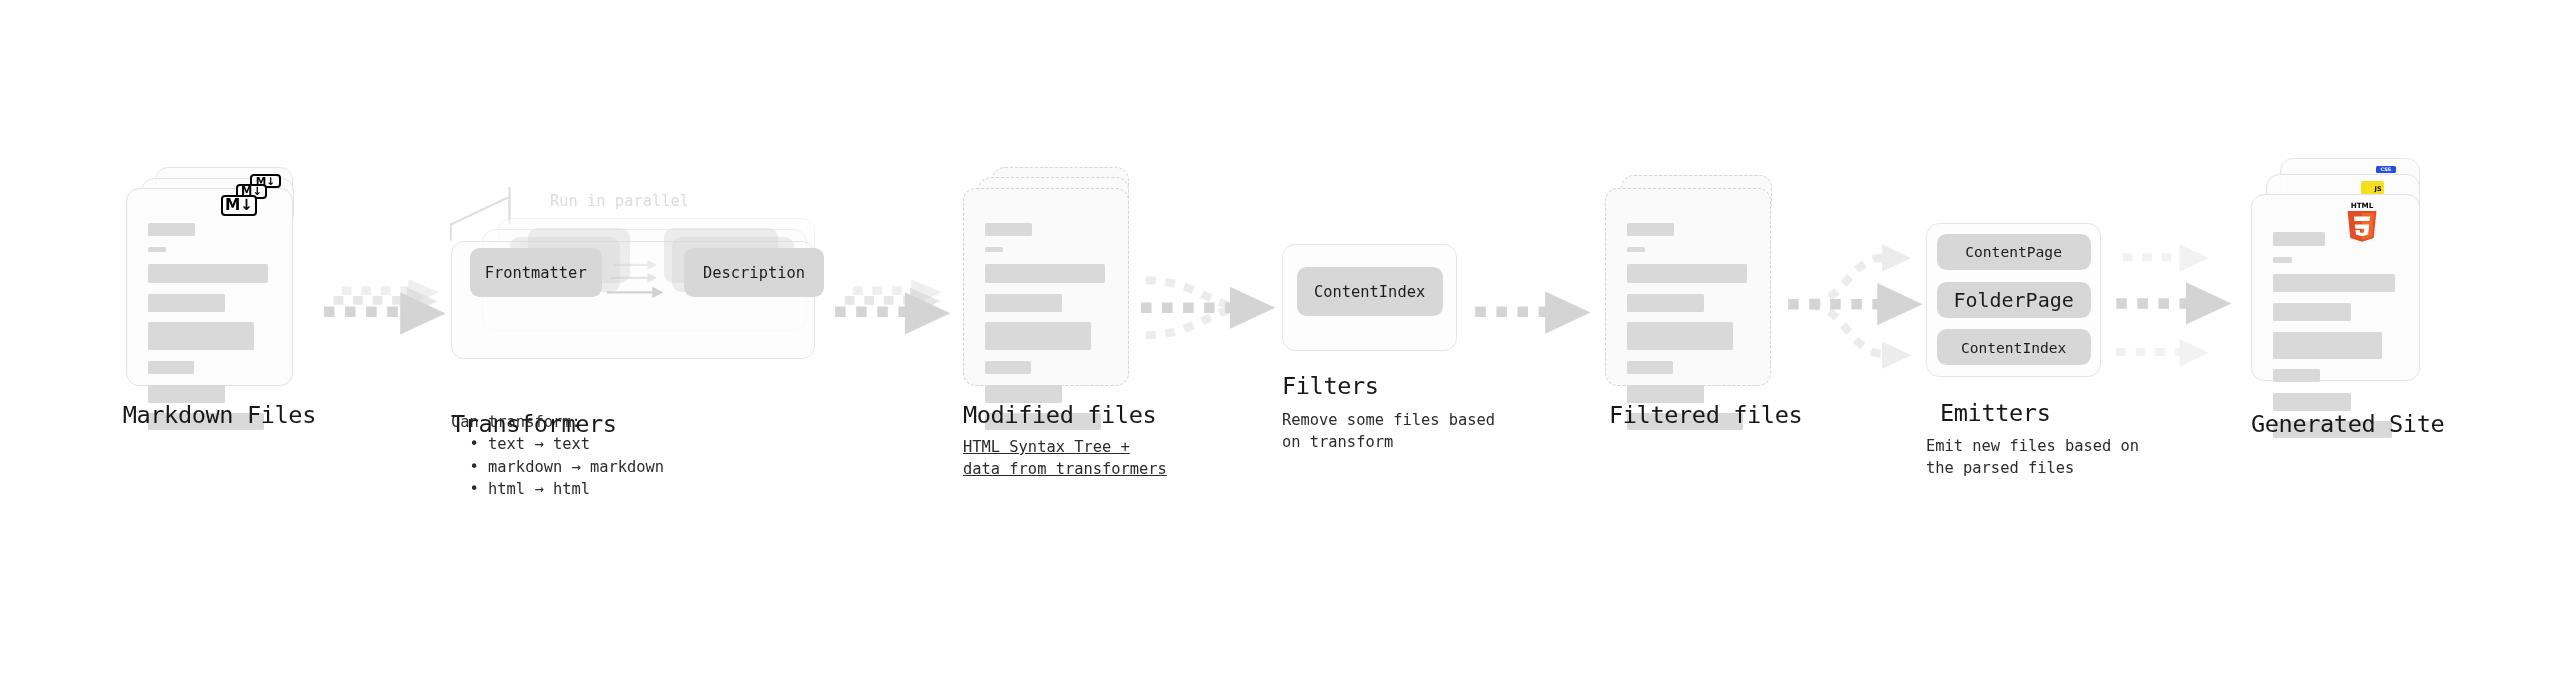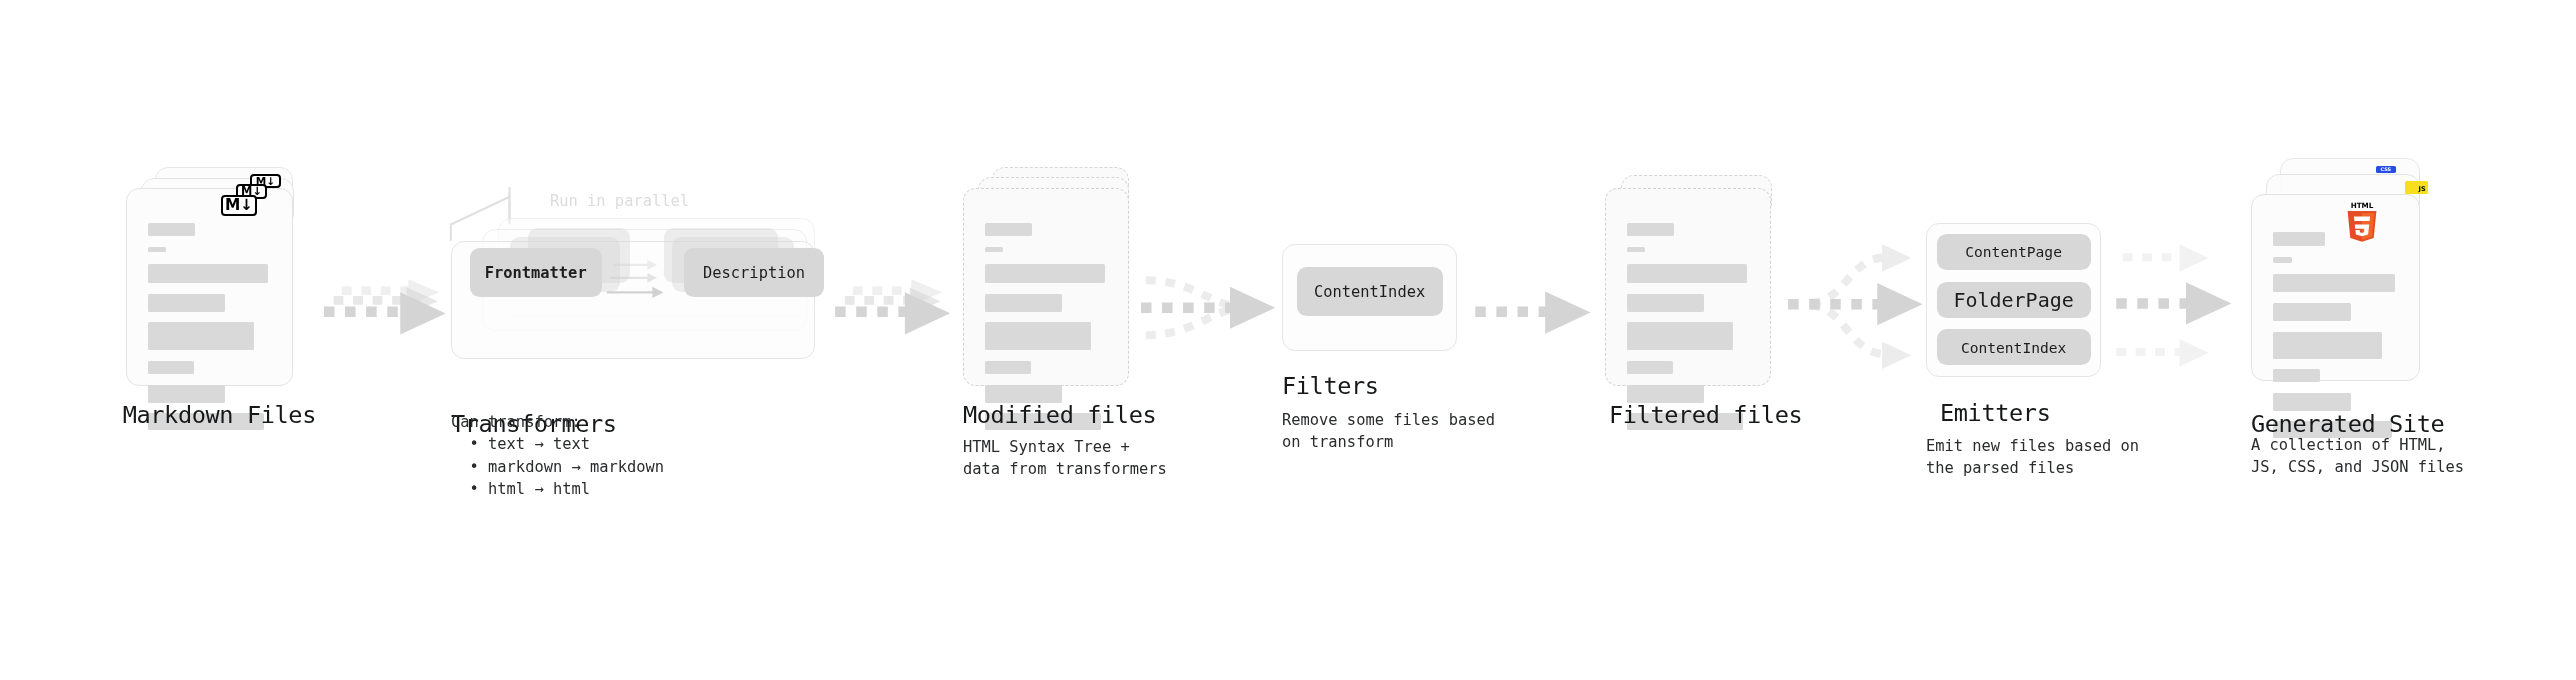--- a/index.html
+++ b/index.html
@@ -46,21 +46,20 @@
     position: absolute; background: #264de4; border-radius: 1.6px;
     display:flex; align-items:center; justify-content:center;
     color:#fff; font-weight:bold;
     font-family: "DejaVu Sans", "Liberation Sans", sans-serif;
   }
   .js-badge {
     position: absolute; background: #f7df1e; border-radius: 1.6px;
     display:flex; align-items:flex-end; justify-content:flex-end;
     color:#000; font-weight:bold; padding:0.8px 2.4px;
     font-family: "DejaVu Sans", "Liberation Sans", sans-serif;
-    margin-left: 44px;
   }
   .html5-badge { position:absolute; }
 
   
   .panel {
     position: absolute;
     background: rgba(252,252,252,0.75);
     border: 1.6px solid #e6e6e6;
     border-radius: 13px;
   }
@@ -166,21 +165,21 @@
       <g opacity="0.55">
         <line x1="4" y1="23" x2="52" y2="23" stroke="#cfcfcf" stroke-width="3"></line>
         <polygon points="50,17 62,23 50,29" fill="#cfcfcf"></polygon>
       </g>
       <g opacity="0.95">
         <line x1="0" y1="41" x2="58" y2="41" stroke="#cfcfcf" stroke-width="3"></line>
         <polygon points="56,34 70,41 56,48" fill="#cfcfcf"></polygon>
       </g>
     </svg>
 
-    <div class="chip" style="left:18.7px;  top:57px; width:132px; height:49px; font-size:15.4px;font-weight:bold;">Frontmatter</div>
+    <div class="chip" style="left:18.7px;  top:57px; width:132px; height:49px; font-size:15.4px;">Frontmatter</div>
     <div class="chip" style="left:233px; top:57px; width:140px; height:49px; font-size:15.4px;">Description</div>
 
     <div class="title" style="left:0px; top:181px;margin-top:38px;">Transformers</div>
     <div class="caption" style="left:0px; top:220px;">Can transform:
   • text → text
   • markdown → markdown
   • html → html</div>
   </div>
 
   <svg style="left:827px; top:276px; width:146px; height:65px;" viewBox="0 0 180 80" width="146" height="65">
@@ -209,21 +208,21 @@
           <div class="bar" style="width:120px; height:18.7px;"></div>
           <div class="bar" style="width:77px;  height:18px;"></div>
           <div class="bar" style="width:106px; height:28px;"></div>
           <div class="bar" style="width:46px;  height:13px;"></div>
           <div class="bar" style="width:77px;  height:18px;"></div>
           <div class="bar" style="width:116px; height:17px;"></div>
         </div>
       </div>
     </div>
     <div class="title" style="left:0px; top:234px;">Modified files</div>
-    <div class="caption" style="left:0px; top:269px;">HTML Syntax Tree +
+    <div class="caption" style="left:0px; top:269px;text-decoration:underline;">HTML Syntax Tree +
 data from transformers</div>
   </div>
 
   <svg style="left:1136px; top:264px; width:150px; height:89px;" viewBox="0 0 185 110" width="150" height="89">
     <path d="M12,20 C70,20 95,52 125,52" fill="none" stroke="#ececec" stroke-width="10" stroke-dasharray="12 12"></path>
     <path d="M12,88 C70,88 95,56 125,56" fill="none" stroke="#ececec" stroke-width="10" stroke-dasharray="12 12"></path>
     <line x1="6" y1="54" x2="128" y2="54" stroke="#d4d4d4" stroke-width="13" stroke-dasharray="13 13"></line>
     <polygon points="116,28 172,54 116,80" fill="#d4d4d4"></polygon>
   </svg>
 
@@ -317,18 +316,16 @@
       <div class="html5-badge" style="left:93px; top:42px; width:36px; height:42px;">
         <svg viewBox="0 0 40 46" style="position:relative; width:36px; height:42px;">
           <text x="20" y="9" font-size="8" font-weight="bold" fill="#000" text-anchor="middle" font-family="DejaVu Sans, Liberation Sans, sans-serif">HTML</text>
           <path d="M4,12 L7,42 L20,46 L33,42 L36,12 Z" fill="#e44d26"></path>
           <path d="M20,14 L20,44 L31,40.5 L33.5,14 Z" fill="#f16529"></path>
           <path d="M11,18 L29,18 L28.4,23 L11.6,23 Z M12,27 L28,27 L26.8,38 L20,40 L13.2,38 L12.8,33 L17.5,33 L17.7,35.5 L20,36.2 L22.3,35.5 L22.6,31.5 L12.4,31.5 Z" fill="#ffffff"></path>
         </svg>
       </div>
     </div>
     <div class="title" style="left:0px; top:240px;margin-top:12px;">Generated Site</div>
-    <div class="caption" style="left:0px; top:276px;">A collection of HTML,
-JS, CSS, and JSON files</div>
   </div>
 
 </div>
 
 
 </body></html>

